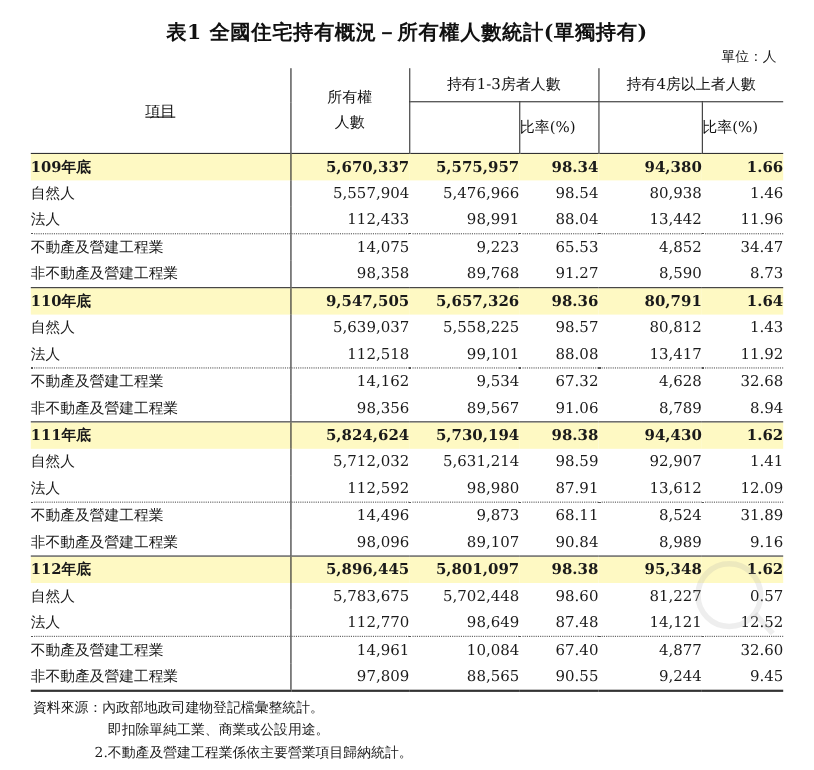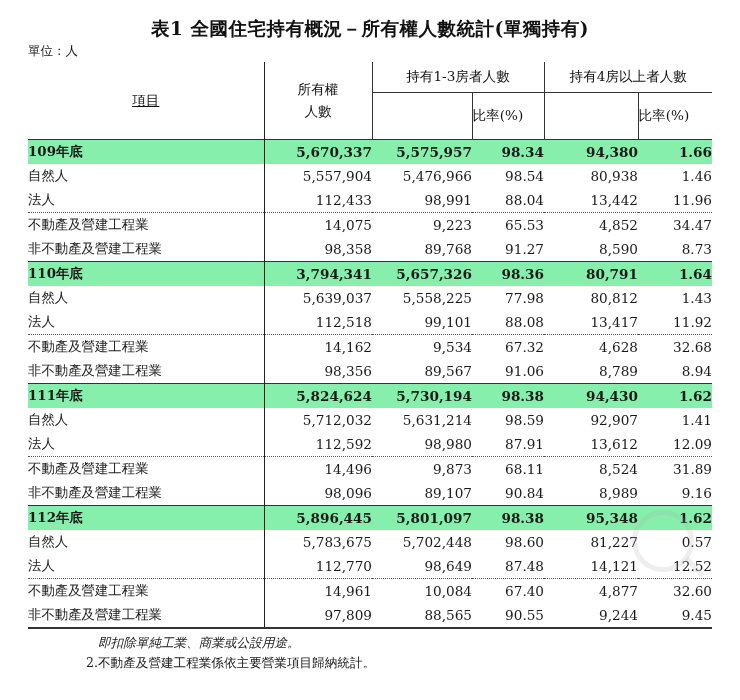--- a/index.html
+++ b/index.html
@@ -31,20 +31,21 @@
     font-weight: bold;
     letter-spacing: 0.5px;
     padding-top: 16px;
     padding-bottom: 2px;
     color: #111;
     white-space: nowrap;
   }
 
   
   .unit-note {
+    text-align: right;
     font-size: 12.5px;
     padding-right: 6px;
     padding-bottom: 2px;
     color: #1a1a1a;
   }
 
   
   table.stat {
     border-collapse: collapse;
     width: 684px;
@@ -108,21 +109,21 @@
     padding-right: 9px;
     font-size: 13.6px;
     font-variant-numeric: tabular-nums;
   }
 
   .lvl0 { padding-left: 4px; }
   .lvl1 { padding-left: 26px; }
   .lvl2 { padding-left: 46px; }
 
   tr.year td {
-    background: #86efac;
+    background: #fef9c3;
     font-weight: bold;
     border-top: 1.7px solid #333;
   }
   tr.year td.label { font-weight: bold; }
 
   tr.dotted-top td {
     border-top: 1.4px dotted #555;
   }
 
   tr.last-row td {
@@ -134,21 +135,21 @@
     width: 684px;
     margin: 0 auto;
     padding-top: 4px;
     font-size: 12.6px;
     line-height: 1.62;
     color: #1a1a1a;
   }
   .note-line { white-space: nowrap; }
   .note-src { padding-left: 2px; }
   .note-b { padding-left: 2px; }
-  .note-cont { padding-left: 70px; font-style: italic; }
+  .note-cont { padding-left: 70px; }
   .note-2 { padding-left: 58px; }
   .gap-wide { display: inline-block; width: 44px; }
 
   
   .watermark {
     position: absolute;
     right: 46px;
     bottom: 52px;
     width: 52px;
     height: 52px;
@@ -238,31 +239,31 @@
         <tr class="drow">
           <td class="label lvl2">非不動產及營建工程業</td>
           <td class="num">98,358</td>
           <td class="num">89,768</td>
           <td class="num">91.27</td>
           <td class="num">8,590</td>
           <td class="num">8.73</td>
         </tr>
         <tr class="drow year">
           <td class="label lvl0">110年底</td>
-          <td class="num">3,794,341</td>
+          <td class="num">9,547,505</td>
           <td class="num">5,657,326</td>
           <td class="num">98.36</td>
           <td class="num">80,791</td>
           <td class="num">1.64</td>
         </tr>
         <tr class="drow">
           <td class="label lvl1">自然人</td>
           <td class="num">5,639,037</td>
           <td class="num">5,558,225</td>
-          <td class="num">77.98</td>
+          <td class="num">98.57</td>
           <td class="num">80,812</td>
           <td class="num">1.43</td>
         </tr>
         <tr class="drow">
           <td class="label lvl1">法人</td>
           <td class="num">112,518</td>
           <td class="num">99,101</td>
           <td class="num">88.08</td>
           <td class="num">13,417</td>
           <td class="num">11.92</td>
@@ -360,18 +361,19 @@
           <td class="num">97,809</td>
           <td class="num">88,565</td>
           <td class="num">90.55</td>
           <td class="num">9,244</td>
           <td class="num">9.45</td>
         </tr>
       </tbody>
   </table>
 
   <div class="notes">
+    <div class="note-line note-src">資料來源：內政部地政司建物登記檔彙整統計。</div>
     <div class="note-line note-cont">即扣除單純工業、商業或公設用途。</div>
     <div class="note-line note-2">2.不動產及營建工程業係依主要營業項目歸納統計。</div>
   </div>
 
   <div class="watermark"></div>
 </div>
 
 </body></html>

